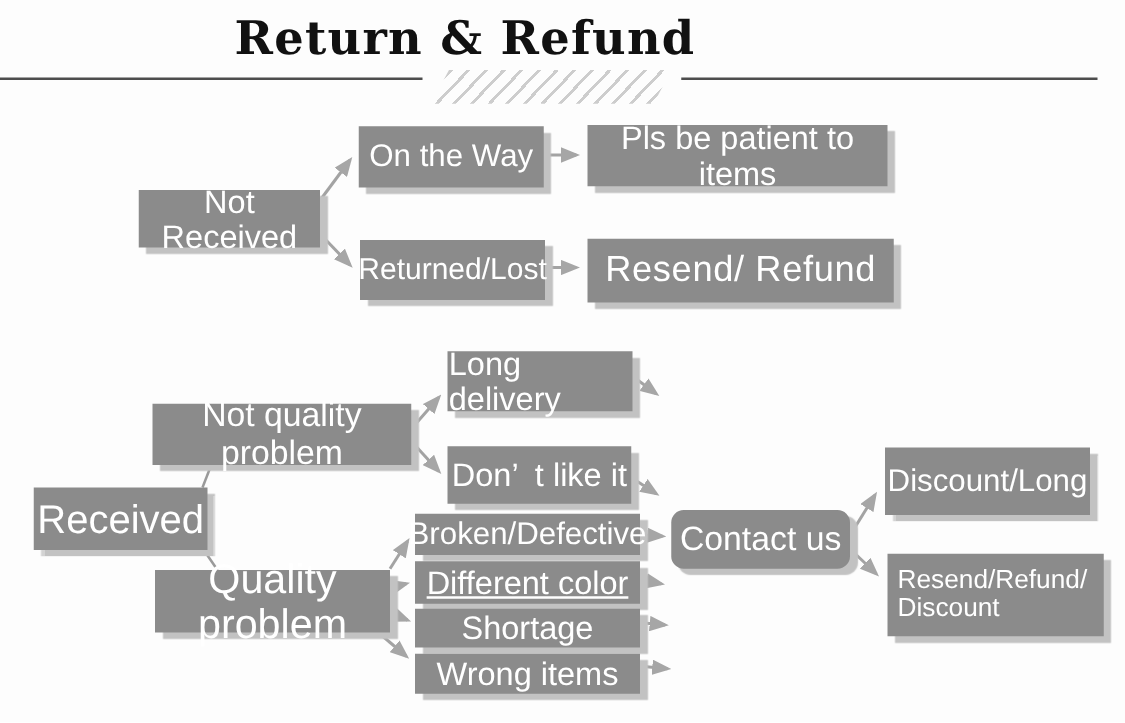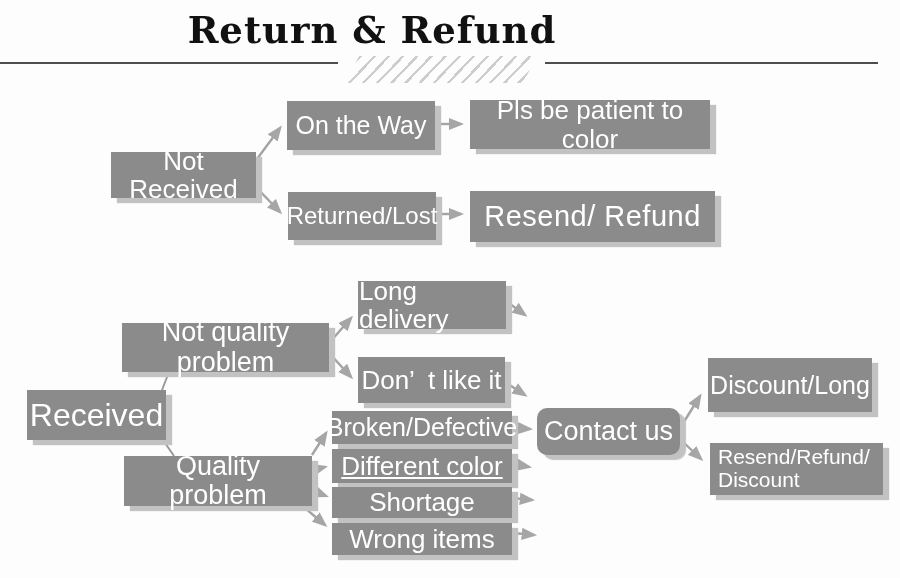--- a/index.html
+++ b/index.html
@@ -73,33 +73,33 @@
     <line x1="514" y1="428" x2="530" y2="429" marker-end="url(#ah)"></line>
     <line x1="513" y1="464" x2="529" y2="467" marker-end="url(#ah)"></line>
     <line x1="511" y1="498" x2="532" y2="500" marker-end="url(#ah)"></line>
     <line x1="513" y1="533" x2="534" y2="535" marker-end="url(#ah)"></line>
     <line x1="682" y1="425" x2="700" y2="396" marker-end="url(#ah)"></line>
     <line x1="682" y1="441" x2="701" y2="459" marker-end="url(#ah)"></line>
   </svg>
 
   <div class="node" style="left:111px;top:152px;width:145px;height:46px;font-size:26px;">Not Received</div>
   <div class="node" style="left:287px;top:101px;width:148px;height:49px;font-size:25px;text-align:center;">On the Way</div>
-  <div class="node" style="left:470px;top:100px;width:240px;height:49px;font-size:26px;">Pls be patient to color</div>
+  <div class="node" style="left:470px;top:100px;width:240px;height:49px;font-size:26px;">Pls be patient to items</div>
   <div class="node" style="left:288px;top:192px;width:148px;height:48px;font-size:24px;">Returned/Lost</div>
   <div class="node" style="left:470px;top:191px;width:245px;height:51px;font-size:29px;letter-spacing:0.5px;">Resend/ Refund</div>
 
   <div class="node" style="left:27px;top:390px;width:139px;height:50px;font-size:32px;">Received</div>
   <div class="node" style="left:122px;top:323px;width:207px;height:49px;font-size:27px;">Not quality problem</div>
   <div class="node align-left" style="left:358px;top:281px;width:147px;height:48px;font-size:26px;padding-left:1px;">Long delivery</div>
   <div class="node" style="left:358px;top:357px;width:147px;height:46px;font-size:26px;">Don’ t like it</div>
-  <div class="node" style="left:124px;top:456px;width:188px;height:50px;font-size:27px;">Quality problem</div>
+  <div class="node" style="left:124px;top:456px;width:188px;height:50px;font-size:33px;">Quality problem</div>
 
   <div class="node" style="left:332px;top:411px;width:180px;height:33px;font-size:25px;">Broken/Defective</div>
   <div class="node" style="left:332px;top:449px;width:180px;height:34px;font-size:26px;text-decoration:underline;">Different color</div>
   <div class="node" style="left:332px;top:487px;width:180px;height:31px;font-size:26px;">Shortage</div>
   <div class="node" style="left:332px;top:523px;width:180px;height:32px;font-size:26px;">Wrong items</div>
 
   <div class="node" style="left:537px;top:408px;width:143px;height:47px;font-size:27px;border-radius:10px;">Contact us</div>
   <div class="node" style="left:708px;top:358px;width:164px;height:54px;font-size:25px;">Discount/Long</div>
-  <div class="node align-left" style="left:710px;top:443px;width:165px;height:52px;font-size:21px;padding-left:8px;">Resend/Refund/
+  <div class="node align-left" style="left:710px;top:443px;width:165px;height:66px;font-size:21px;padding-left:8px;">Resend/Refund/
 Discount</div>
 
 </div>
 
 </body></html>

